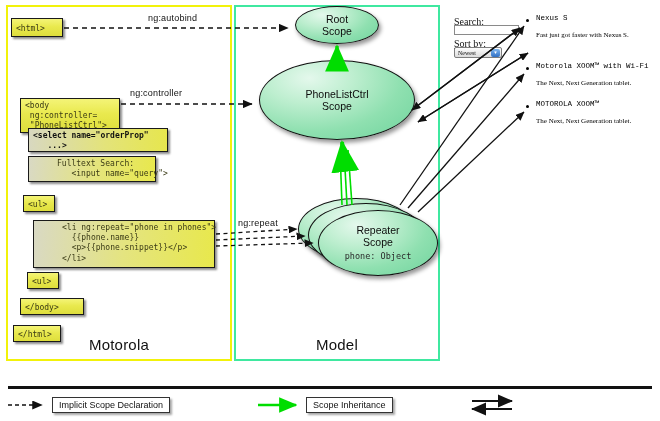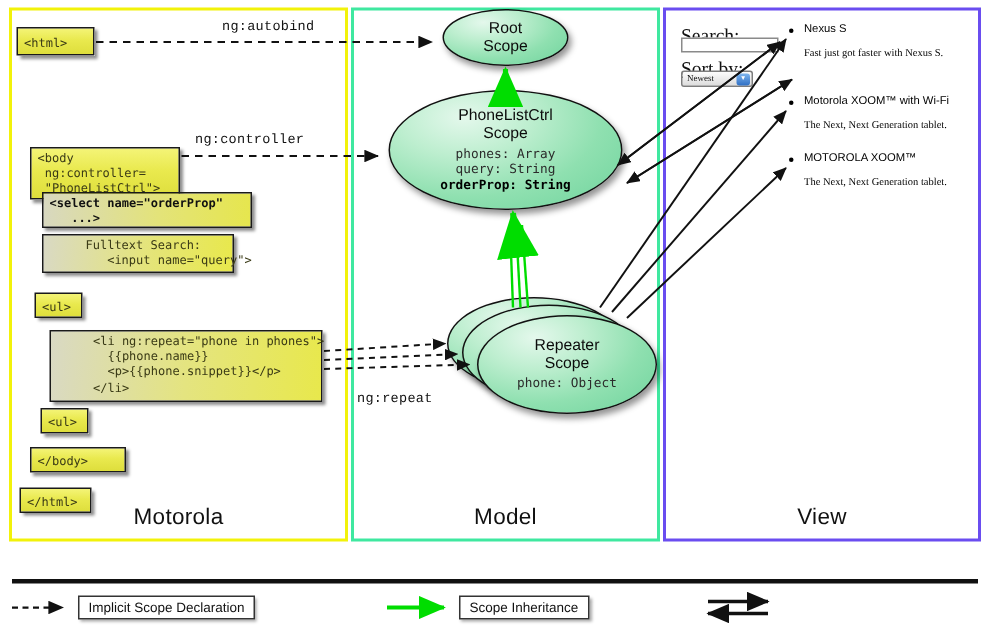--- a/index.html
+++ b/index.html
@@ -34,35 +34,35 @@
            border:1.6px solid #111;
            background:radial-gradient(ellipse at 32% 22%,#e4f8ec 0%,#bdeecf 30%,#8fe0b0 62%,#6ed39c 100%);
            box-shadow:2px 3px 4px rgba(0,0,0,.42);
            display:flex;flex-direction:column;align-items:center;justify-content:center;
            text-align:center;box-sizing:border-box;}
   .ell-title{font-size:10.5px;color:#0c0c0c;line-height:1.15;}
   .ell-props{font-family:"DejaVu Sans Mono","Liberation Mono",monospace;
              font-size:8.5px;color:#2b2b2b;line-height:1.25;margin-top:3px;}
 
   
-  .v-label{position:absolute;font-family:"Liberation Serif",serif;font-size:13px;color:#111;text-decoration:underline;}
+  .v-label{position:absolute;font-family:"Liberation Serif",serif;font-size:10px;color:#111;text-decoration:underline;}
   .v-input{position:absolute;box-sizing:border-box;border:1px solid #8a8a8a;background:#fff;}
   .v-select{position:absolute;box-sizing:border-box;border:1px solid #7d7d7d;
             background:linear-gradient(180deg,#fdfdfd,#dcdcdc);border-radius:2px;
             font-family:"Liberation Serif",serif;font-size:6px;color:#111;
             padding-left:3px;line-height:10px;}
   .v-select .arrowbox{position:absolute;right:1px;top:1px;width:9px;height:8px;
             background:linear-gradient(180deg,#7fb6ef,#2f6fc4);border-radius:2px;
             color:#fff;font-size:5px;text-align:center;line-height:8px;}
-  .v-item-title{position:absolute;font-family:Liberation Sans, sans-serif;font-size:7.5px;color:#000;text-align:right;}
+  .v-item-title{position:absolute;font-family:Liberation Mono, monospace;font-size:7.5px;color:#000;text-align:right;}
   .v-item-desc{position:absolute;font-family:"Liberation Serif",serif;font-size:7px;color:#000;}
   .v-bullet{position:absolute;width:3px;height:3px;border-radius:50%;background:#000;}
 
   
-  .edge-label{position:absolute;font-family:Liberation Mono, monospace;
+  .edge-label{position:absolute;font-family:Liberation Sans, sans-serif;
               font-size:9px;color:#111;letter-spacing:.2px;white-space:nowrap;}
 
   
   #overlay{position:absolute;left:0;top:0;width:660px;height:421px;pointer-events:none;}
 
   
   #legend{position:absolute;left:0;top:386px;width:542px;height:35px;}
   .legend-rule{position:absolute;left:8px;top:0;width:644px;height:3px;background:#111;}
   .legend-box{position:absolute;box-sizing:border-box;border:1px solid #333;background:#fff;
               box-shadow:1.5px 1.5px 2px rgba(0,0,0,.35);
@@ -115,40 +115,32 @@
       <span>Root</span><br>
       <span>Scope</span>
     </div>
   </div>
 
   <div class="ellipse" id="ell-plc" style="left:259px;top:60px;width:156px;height:80px;">
     <div class="ell-title">
       <span>PhoneListCtrl</span><br>
       <span>Scope</span>
     </div>
-    <div class="ell-props">
-      <div>phones: Array</div>
-      <div>query: String</div>
-      <div style="font-weight:bold;color:#000;">orderProp: String</div>
-    </div>
   </div>
 
   <div class="ellipse" id="ell-rep" style="left:318px;top:210px;width:120px;height:66px;">
     <div class="ell-title">
       <span>Repeater</span><br>
       <span>Scope</span>
     </div>
     <div class="ell-props">
       <div>phone: Object</div>
     </div>
   </div>
 
-  <div class="panel" id="panel-view">
-    <div class="panel-label">View</div>
-  </div>
 
   <div class="v-label" style="left:454px;top:16px;">Search:</div>
   <input class="v-input" style="left: 454px; top: 25px; width: 65px; height: 10px; font-size: 6px; padding-left: 2px;" value="">
 
   <div class="v-label" style="left:454px;top:38px;">Sort by:</div>
   <div class="v-select" style="left:454px;top:47px;width:48px;height:11px;">
     <span>Newest</span>
     <span class="arrowbox">▾</span>
   </div>
 
@@ -159,21 +151,21 @@
   <div class="v-bullet" style="left:526px;top:67px;"></div>
   <div class="v-item-title" style="left:536px;top:62px;">Motorola XOOM™  with Wi-Fi</div>
   <div class="v-item-desc" style="left:536px;top:79px;">The Next, Next Generation tablet.</div>
 
   <div class="v-bullet" style="left:526px;top:105px;"></div>
   <div class="v-item-title" style="left:536px;top:100px;">MOTOROLA XOOM™</div>
   <div class="v-item-desc" style="left:536px;top:117px;">The Next, Next Generation tablet.</div>
 
   <div class="edge-label" style="left:148px;top:13px;">ng:autobind</div>
   <div class="edge-label" style="left:130px;top:88px;">ng:controller</div>
-  <div class="edge-label" style="left:238px;top:218px;margin-top:43px;">ng:repeat</div>
+  <div class="edge-label" style="left:238px;top:218px;">ng:repeat</div>
 
   <svg id="overlay">
     <defs>
       <marker id="ah-black" markerWidth="7" markerHeight="6" refX="6.5" refY="3" orient="auto">
         <path d="M0,0 L7,3 L0,6 z" fill="#111"></path>
       </marker>
       <marker id="ah-green" markerWidth="8" markerHeight="7" refX="7.5" refY="3.5" orient="auto">
         <path d="M0,0 L8,3.5 L0,7 z" fill="#00dd00"></path>
       </marker>
     </defs>

